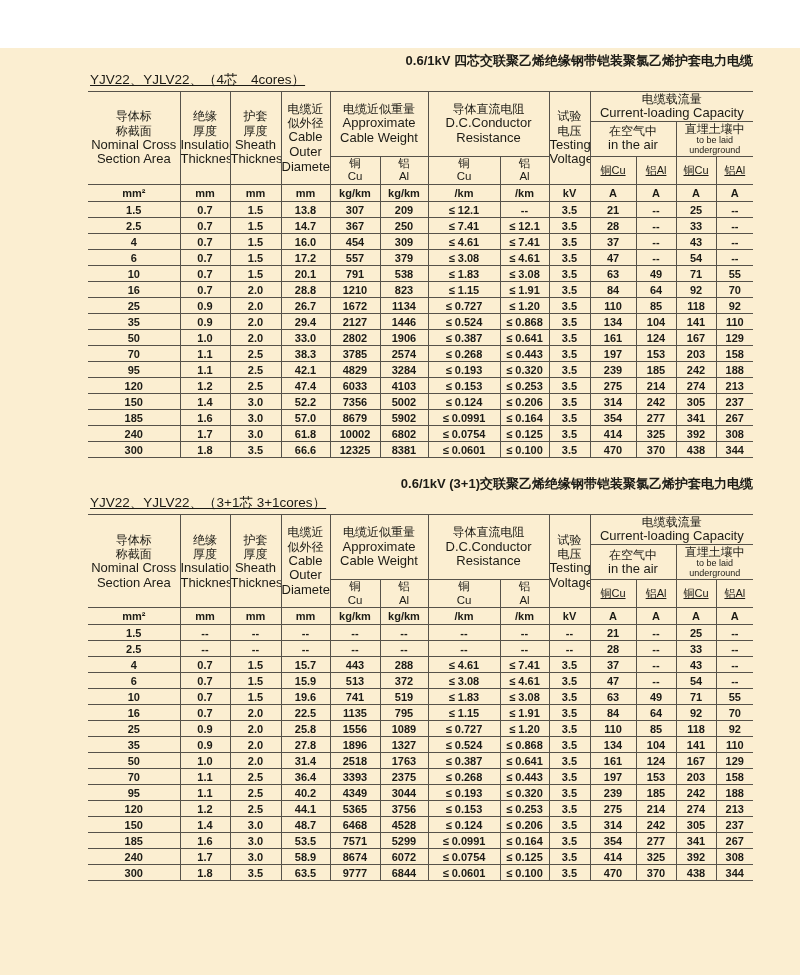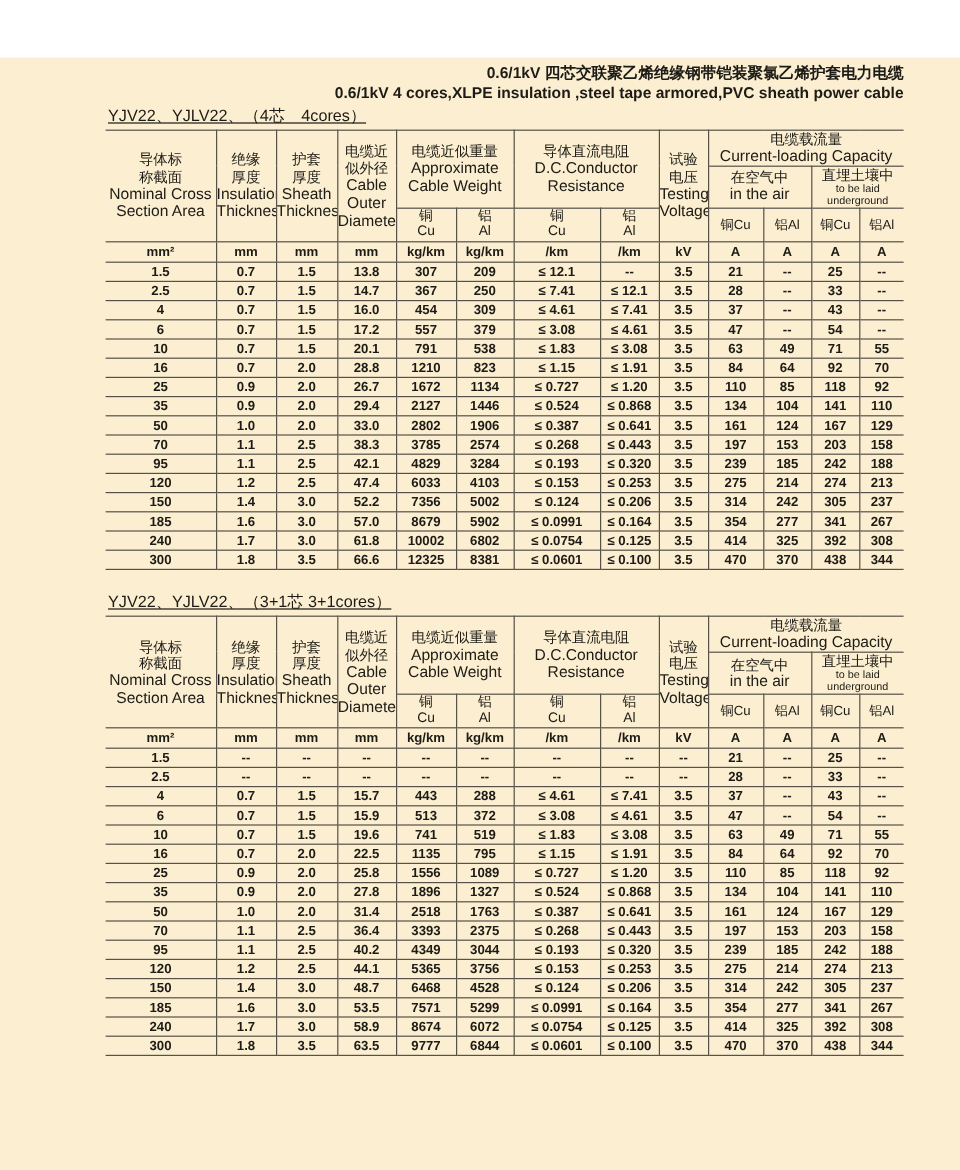--- a/index.html
+++ b/index.html
@@ -23,36 +23,35 @@
   .edge-l { border-left:none !important; }
   .edge-r { border-right:none !important; }
 
   .hr1 th { height:26px; }
   .hr2 th { height:31px; }
   .hr3 th { height:27px; }
   .cn { font-size:12px; line-height:1.18; white-space:pre-line; }
   .en { font-size:13px; line-height:1.12; white-space:pre-line; }
   .en-sm { font-size:9px; line-height:1.1; white-space:pre-line; }
   .sub2 { font-size:11.5px; line-height:1.2; white-space:pre-line; }
-  .sub1 { font-size:11px; }
+  .sub1 { font-size:11px;text-decoration:underline; }
 
   tr.units td { height:17px; font-size:11px; font-weight:bold; }
   tbody.data td { height:16px; font-size:11px; font-weight:bold; }
 
   .bottom-strip { position:absolute; left:0; bottom:0; width:800px; height:6px; background:#ffffff; }
 </style>
 </head>
 <body>
 
 <div class="page">
   <div class="content">
 
     <section>
       <div class="title-cn">0.6/1kV 四芯交联聚乙烯绝缘钢带铠装聚氯乙烯护套电力电缆</div>
-      <div class="title-en">0.6/1kV 4 cores,XLPE insulation ,steel tape armored,PVC sheath power cable</div>
       <div class="model-line">YJV22、YJLV22、（4芯　4cores）</div>
 
       <table class="spec">
         <colgroup>
           <col style="width:92px">
             <col style="width:50px">
             <col style="width:51px">
           <col style="width:49px">
             <col style="width:50px">
             <col style="width:48px">
@@ -408,20 +407,21 @@
               <td>470</td>
               <td>370</td>
               <td>438</td>
               <td class="edge-r">344</td>
             </tr>
           </tbody>
       </table>
     </section>
 
     <section class="sec2">
+      <div class="title-cn">0.6/1kV (3+1)交联聚乙烯绝缘钢带铠装聚氯乙烯护套电力电缆</div>
       <div class="model-line">YJV22、YJLV22、（3+1芯 3+1cores）</div>
 
       <table class="spec">
         <colgroup>
           <col style="width:92px">
             <col style="width:50px">
             <col style="width:51px">
           <col style="width:49px">
             <col style="width:50px">
             <col style="width:48px">

